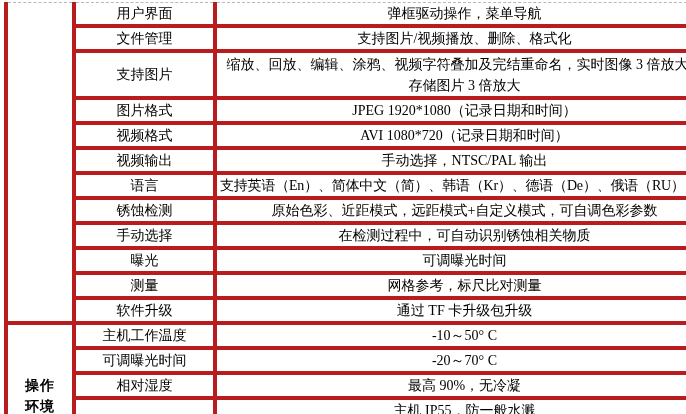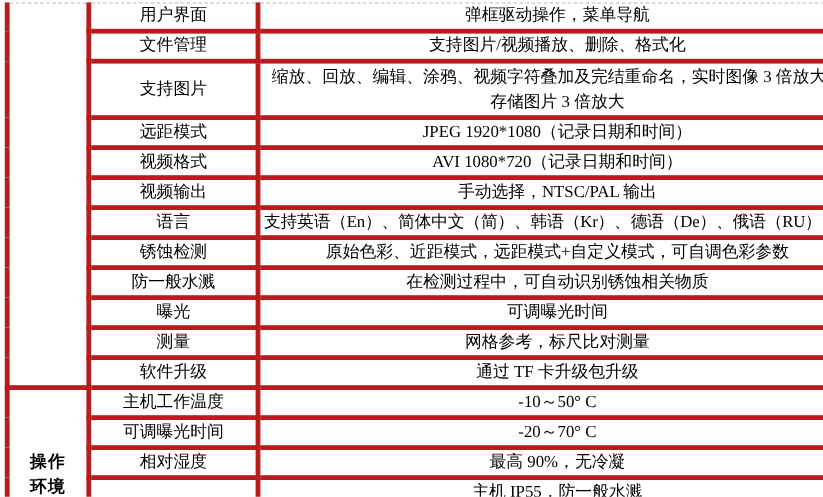--- a/index.html
+++ b/index.html
@@ -70,41 +70,41 @@
       </tr>
       <tr class="s">
         <td class="col-label">文件管理</td>
         <td class="col-value">支持图片/视频播放、删除、格式化</td>
       </tr>
       <tr class="d">
         <td class="col-label">支持图片</td>
         <td class="col-value">缩放、回放、编辑、涂鸦、视频字符叠加及完结重命名，实时图像 3 倍放大，存储图片 3 倍放大</td>
       </tr>
       <tr class="s">
-        <td class="col-label">远距模式</td>
+        <td class="col-label">图片格式</td>
         <td class="col-value">JPEG 1920*1080（记录日期和时间）</td>
       </tr>
       <tr class="s">
         <td class="col-label">视频格式</td>
         <td class="col-value">AVI 1080*720（记录日期和时间）</td>
       </tr>
       <tr class="s">
         <td class="col-label">视频输出</td>
         <td class="col-value">手动选择，NTSC/PAL 输出</td>
       </tr>
       <tr class="s">
         <td class="col-label">语言</td>
         <td class="col-value cell-lang"><span>支持英语（En）、简体中文（简）、韩语（Kr）、德语（</span><span class="wavy">De</span><span>）、俄语（RU）、日语（JP）</span></td>
       </tr>
       <tr class="s">
         <td class="col-label">锈蚀检测</td>
         <td class="col-value">原始色彩、近距模式，远距模式+自定义模式，可自调色彩参数</td>
       </tr>
       <tr class="s">
-        <td class="col-label">防一般水溅</td>
+        <td class="col-label">手动选择</td>
         <td class="col-value">在检测过程中，可自动识别锈蚀相关物质</td>
       </tr>
       <tr class="s">
         <td class="col-label">曝光</td>
         <td class="col-value">可调曝光时间</td>
       </tr>
       <tr class="s">
         <td class="col-label">测量</td>
         <td class="col-value">网格参考，标尺比对测量</td>
       </tr>

